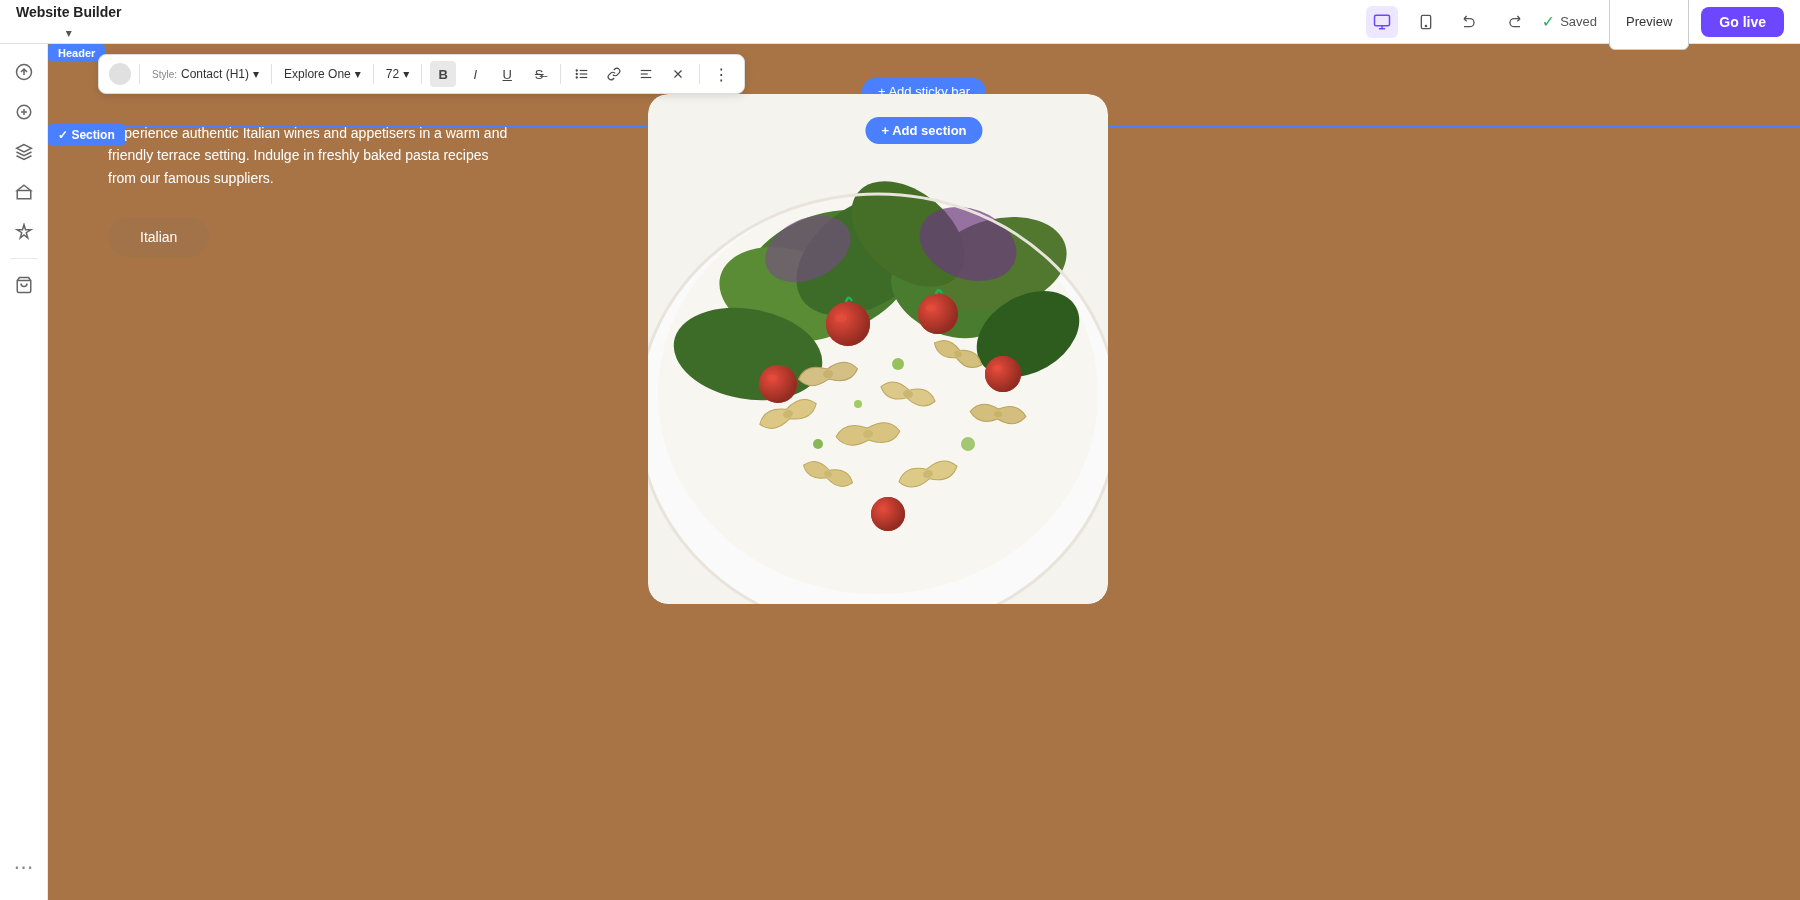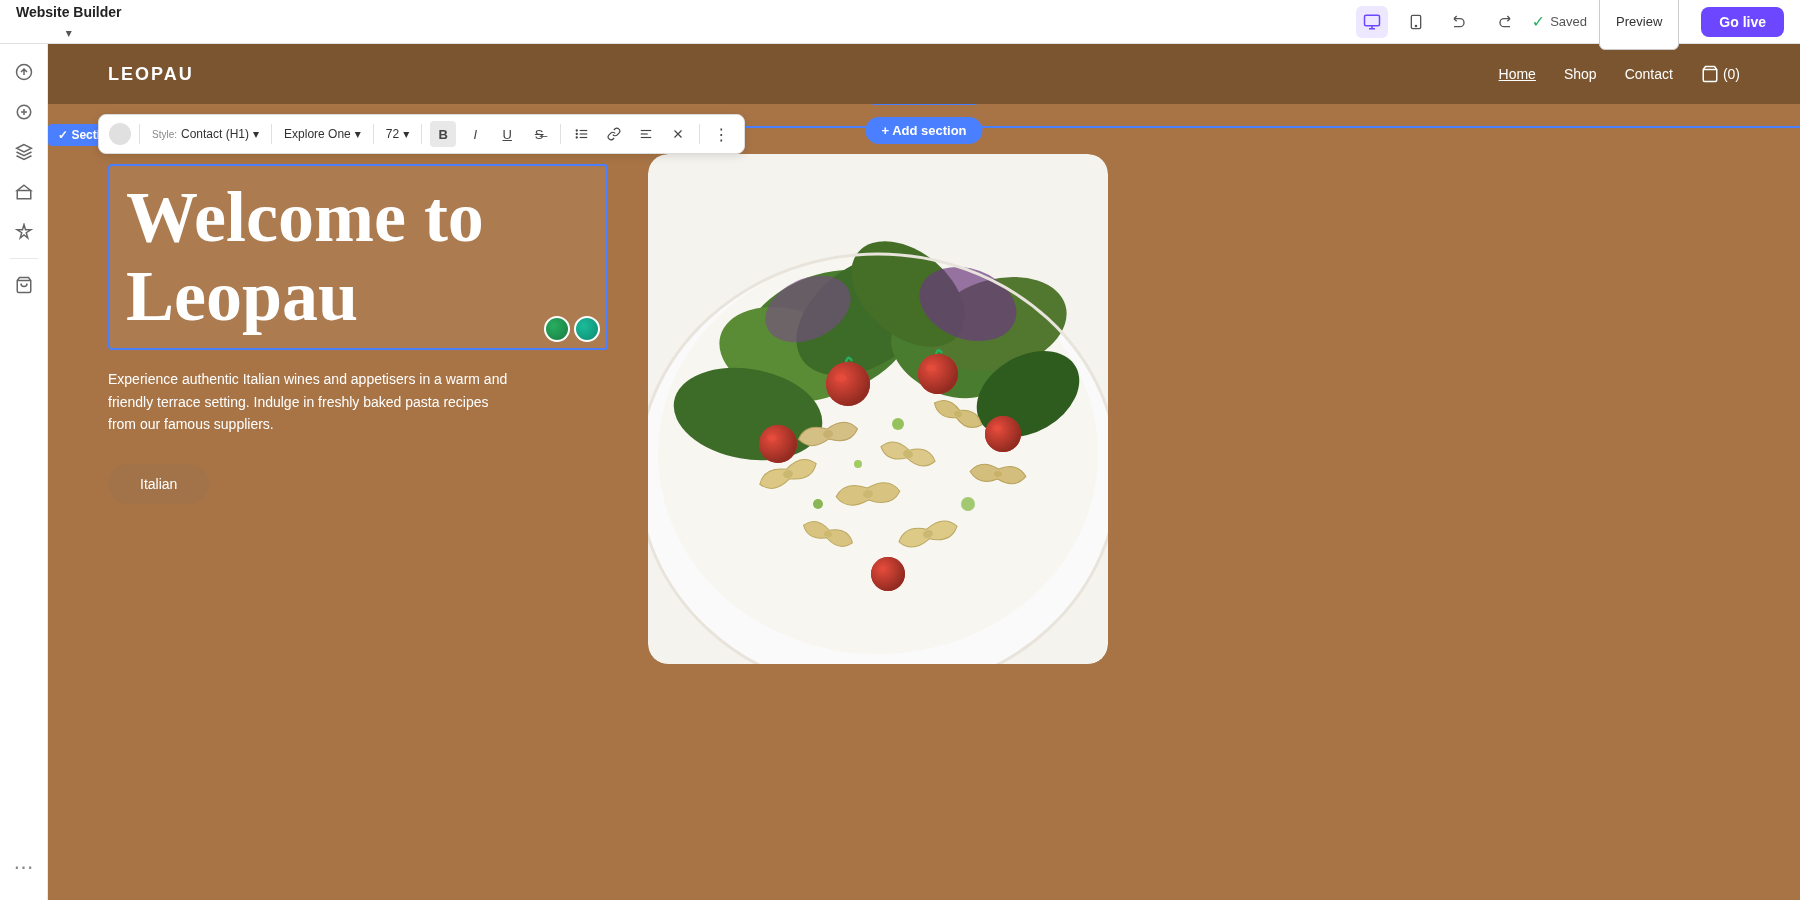--- a/index.html
+++ b/index.html
@@ -29,21 +29,21 @@
     }
     .topbar-icon-btn.active { background: #ede8ff; color: #6c47ff; }
     #saved-status { display: flex; align-items: center; gap: 5px; font-size: 13px; color: #555; }
     #saved-check { color: #27ae60; font-size: 16px; }
     #preview-btn {
       padding: 20px 16px; background: #fff; border: 1px solid #ccc;
       border-radius: 6px; font-size: 13px; cursor: pointer; color: #333;
     }
     #golive-btn {
       padding: 7px 18px; background: #6c47ff; color: #fff;
-      border: none; border-radius: 8px; font-size: 14px; font-weight: 600; cursor: pointer; margin-left: 10px;
+      border: none; border-radius: 8px; font-size: 14px; font-weight: 600; cursor: pointer;
     }
 
     
     #main-layout { display: flex; height: calc(900px - 44px); }
 
     
     #left-sidebar {
       width: 48px; background: #fff; border-right: 1px solid #e8e8e8;
       display: flex; flex-direction: column; align-items: center;
       padding: 10px 0; gap: 4px;
@@ -282,35 +282,20 @@
     </div>
     <div class="sidebar-icon" style="margin-top: auto; font-size:20px; color:#888; padding-bottom:10px;">⋯</div>
   </div>
 
   <div id="canvas-area" style="background: #a87446;">
 
     <div id="header-badge">Header</div>
 
     <div id="add-sticky-bar">+ Add sticky bar</div>
 
-    <div id="canvas-header" style="background: #7a5530;">
-      <div id="canvas-logo">LEOPAU</div>
-      <div id="canvas-nav">
-        <span class="nav-link active">Home</span>
-        <span class="nav-link">Shop</span>
-        <span class="nav-link">Contact</span>
-        <div id="cart-icon-area">
-          <svg width="18" height="18" viewBox="0 0 24 24" fill="none" stroke="white" stroke-width="2">
-            <path d="M6 2L3 6v14a2 2 0 002 2h14a2 2 0 002-2V6l-3-4z"></path>
-              <path d="M3 6h18"></path>
-          </svg>
-          <span>(0)</span>
-        </div>
-      </div>
-    </div>
 
     <div id="section-line"></div>
     <div id="section-badge">
       <div id="section-label">✓ Section</div>
     </div>
     <div id="add-section-btn">+ Add section</div>
 
     <div id="content-section">
 
       <div id="text-editor-area">
@@ -366,27 +351,20 @@
           <button class="toolbar-btn">
             <svg width="14" height="14" viewBox="0 0 24 24" fill="none" stroke="currentColor" stroke-width="2">
               <path d="M6 6l12 12M18 6L6 18"></path>
             </svg>
           </button>
           <div class="toolbar-sep"></div>
           <button class="toolbar-btn" style="font-size:16px;">⋮</button>
         </div>
 
         
-        <div id="heading-box">
-          <div id="heading-text">Welcome to Leopau</div>
-          <div id="heading-avatars">
-            <div class="avatar-dot" style="background: radial-gradient(circle at 35% 35%, #27ae60, #1a7a42);"></div>
-            <div class="avatar-dot" style="background: radial-gradient(circle at 35% 35%, #1abc9c, #0e8a6f);"></div>
-          </div>
-        </div>
 
         <p id="subtext">Experience authentic Italian wines and appetisers in a warm and friendly terrace setting. Indulge in freshly baked pasta recipes from our famous suppliers.</p>
 
         <button id="explore-btn">Italian</button>
       </div>
 
       <div id="food-image-container">
         
         <svg id="pasta-svg" viewBox="0 0 460 510" xmlns="http://www.w3.org/2000/svg">
 

